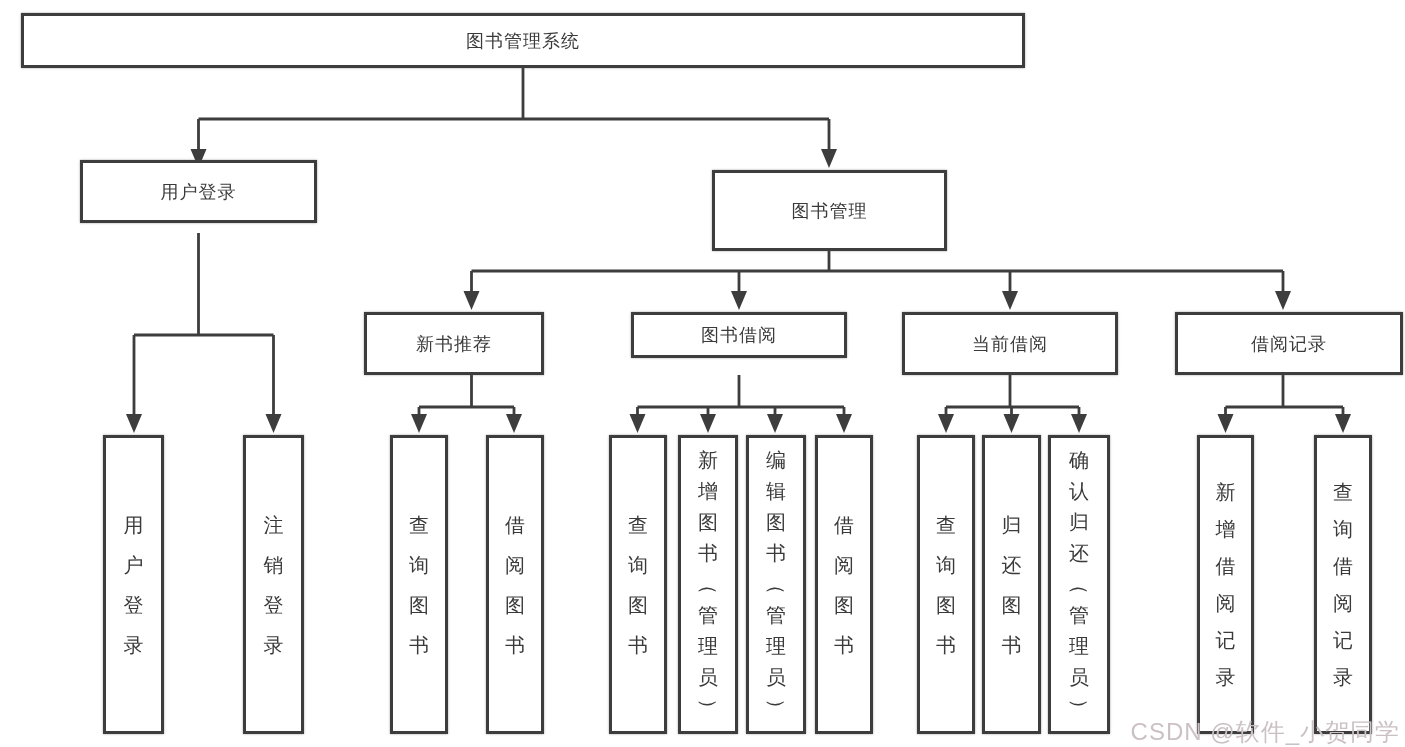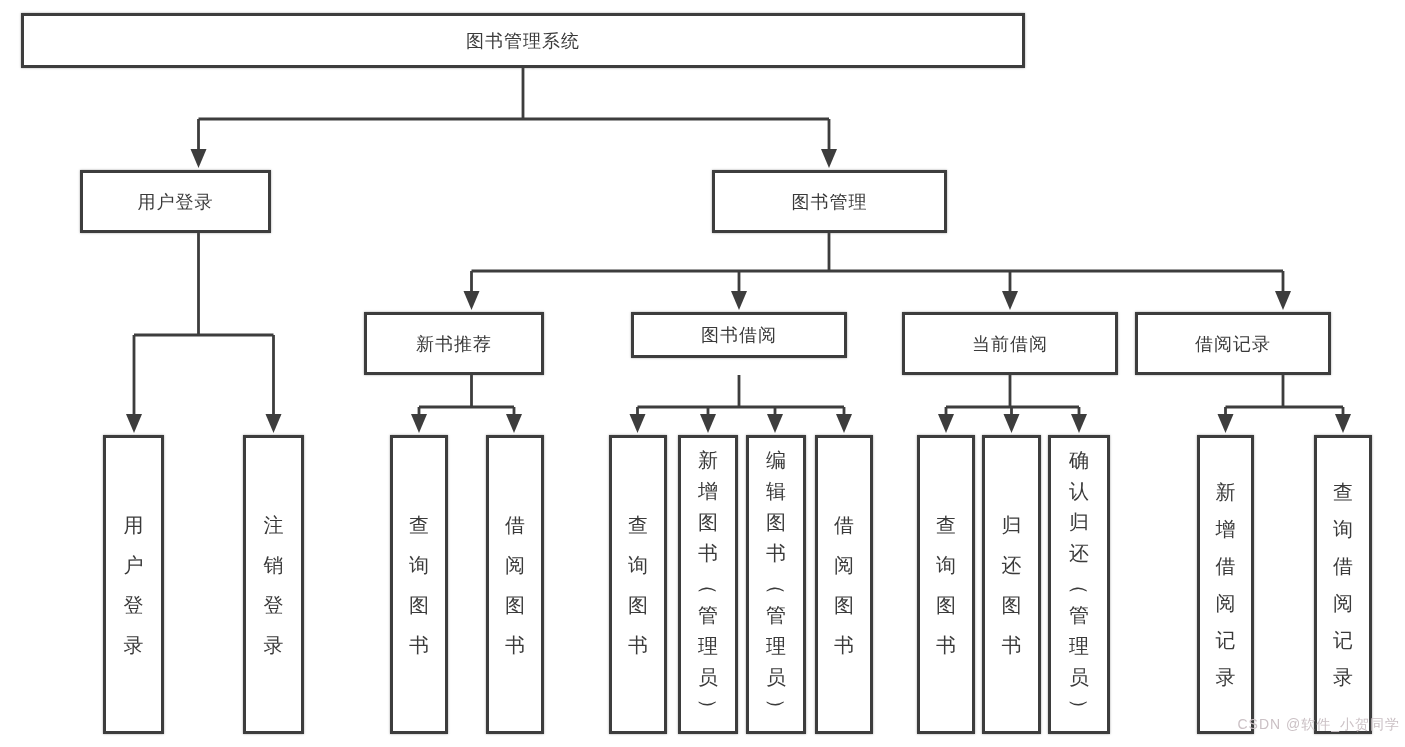--- a/index.html
+++ b/index.html
@@ -15,21 +15,21 @@
     display:flex; align-items:center; justify-content:center;
   }
   .hnode { font-size:18px; font-weight:500; letter-spacing:1px; }
   .leaf  { top:435px; height:299px; }
   .vtext { display:block; font-size:20px; font-weight:500; }
   .vchar { display:block; text-align:center; line-height:40px; }
   .leaf.medium .vchar { line-height:37px; }
   .leaf.long   .vchar { line-height:31px; }
   .vchar.rot { transform:rotate(90deg); }
   .watermark {
-    position:absolute; top:716px; right:5px; font-size:14px;
+    position:absolute; top:716px; right:5px; font-size:24px;
     color:#cbc1c5; letter-spacing:1px; white-space:nowrap; z-index:5;
   }
 </style>
 </head>
 <body>
 
 <div class="stage">
 
   <svg class="wires" width="1405" height="747" viewBox="0 0 1405 747">
     <g stroke="#3d3d3d" stroke-width="2.8" fill="none">
@@ -68,37 +68,37 @@
       <polygon points="1071,414 1087,414 1079,433"></polygon>
       <polygon points="1217.5,414 1233.5,414 1225.5,433"></polygon>
       <polygon points="1335,414 1351,414 1343,433"></polygon>
     </g>
   </svg>
 
   <div class="node hnode" style="left:21px;top:13px;width:1004px;height:55px">
     <span>图书管理系统</span>
   </div>
 
-  <div class="node hnode" style="left:80px;top:170px;width:191px;height:63px">
+  <div class="node hnode" style="left:80px;top:160px;width:237px;height:63px">
     <span>用户登录</span>
   </div>
-  <div class="node hnode" style="left:712px;top:170px;width:235px;height:63px">
+  <div class="node hnode" style="left:712px;top:170px;width:235px;height:81px">
     <span>图书管理</span>
   </div>
 
   <div class="node hnode" style="left:364px;top:312px;width:180px;height:63px">
     <span>新书推荐</span>
   </div>
   <div class="node hnode" style="left:631px;top:312px;width:216px;height:46px">
     <span>图书借阅</span>
   </div>
   <div class="node hnode" style="left:902px;top:312px;width:216px;height:63px">
     <span>当前借阅</span>
   </div>
-  <div class="node hnode" style="left:1135px;top:312px;width:196px;height:63px">
+  <div class="node hnode" style="left:1175px;top:312px;width:228px;height:63px">
     <span>借阅记录</span>
   </div>
 
   <div class="node leaf" style="left:103px;width:61px">
     <div class="vtext">
         <span class="vchar">用</span>
         <span class="vchar">户</span>
         <span class="vchar">登</span>
         <span class="vchar">录</span>
       </div>

